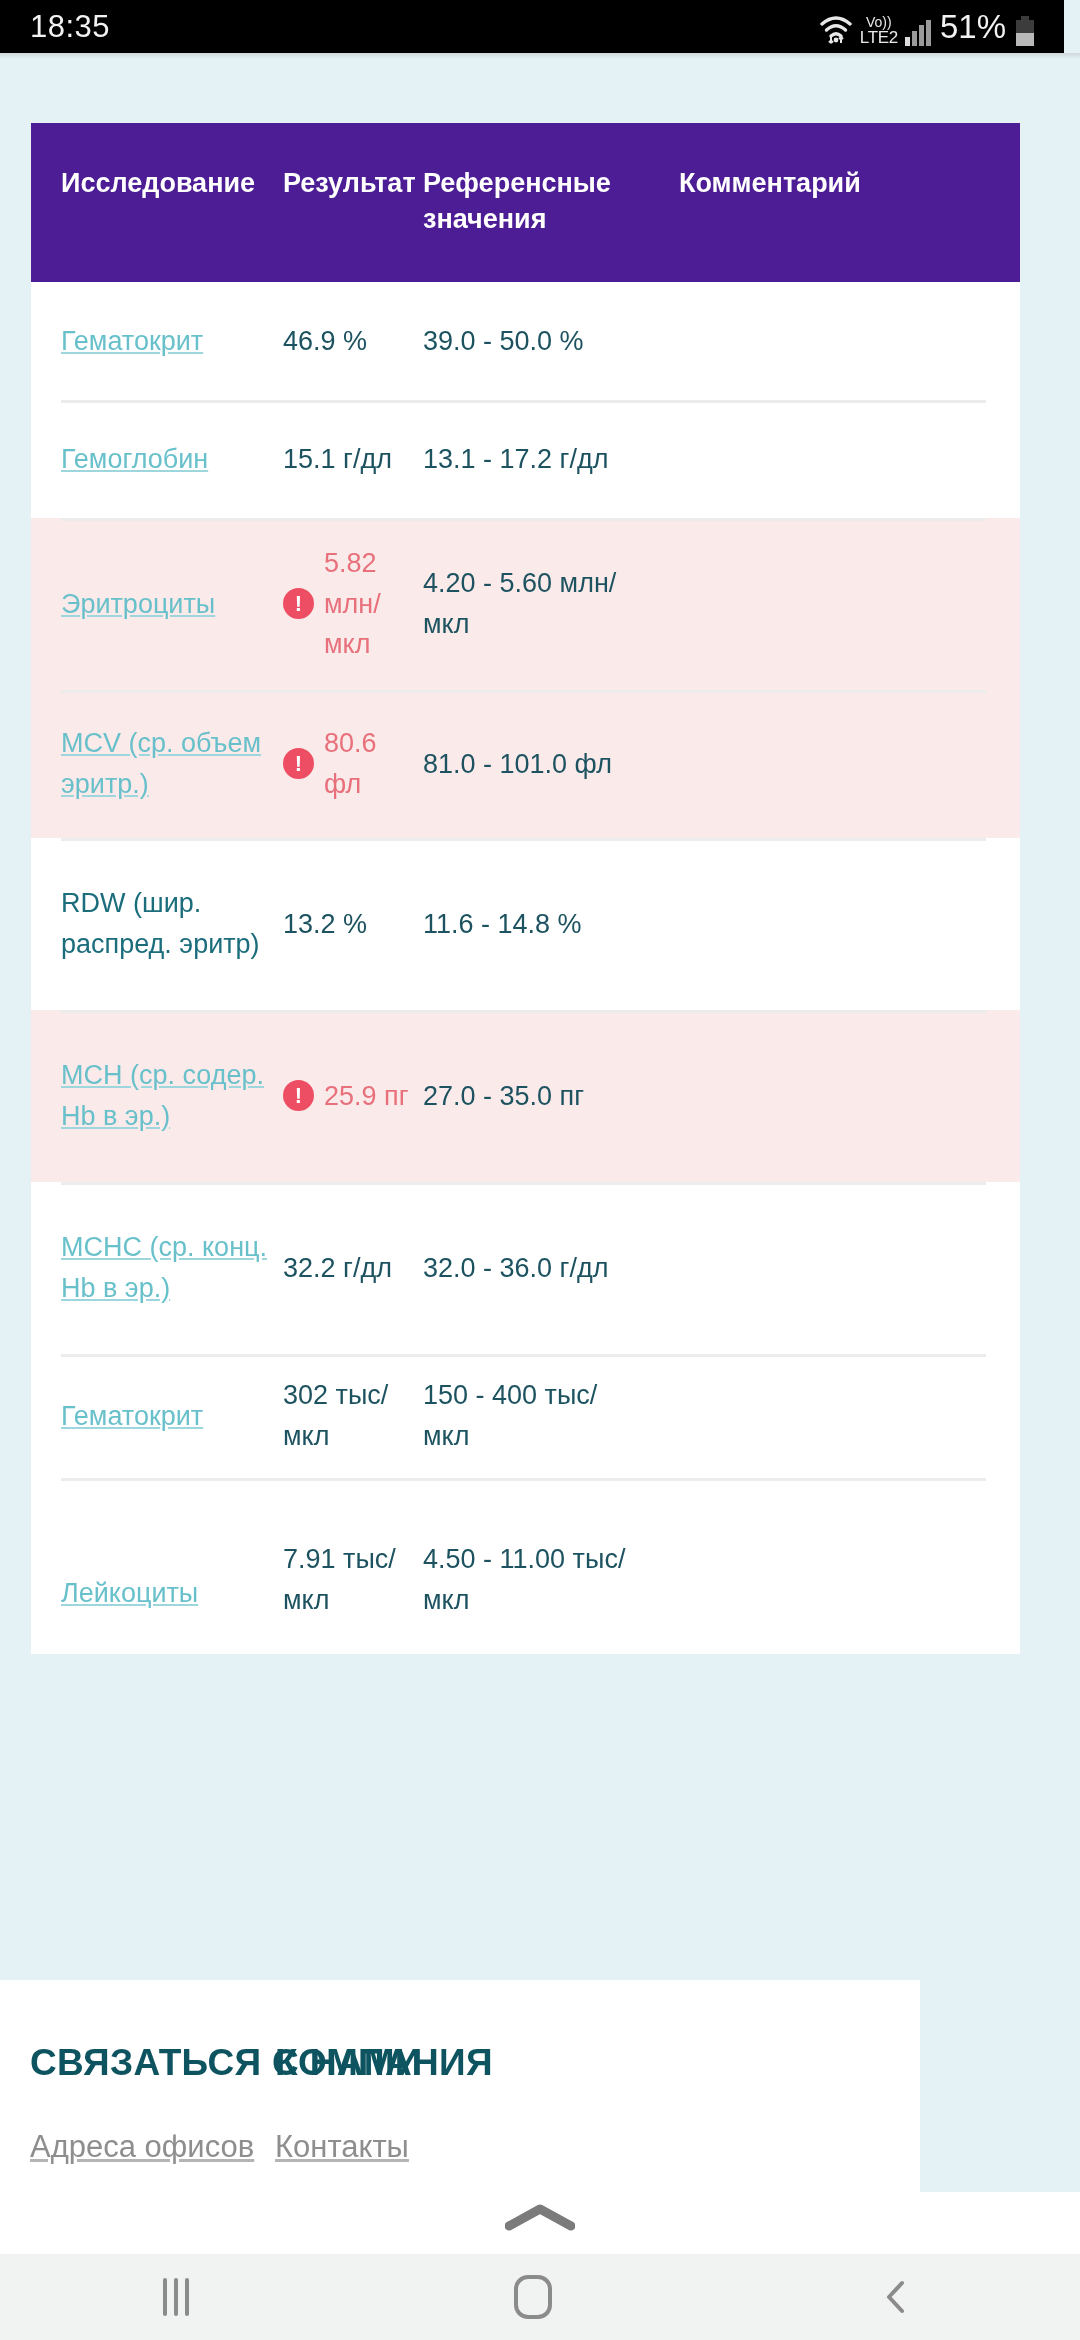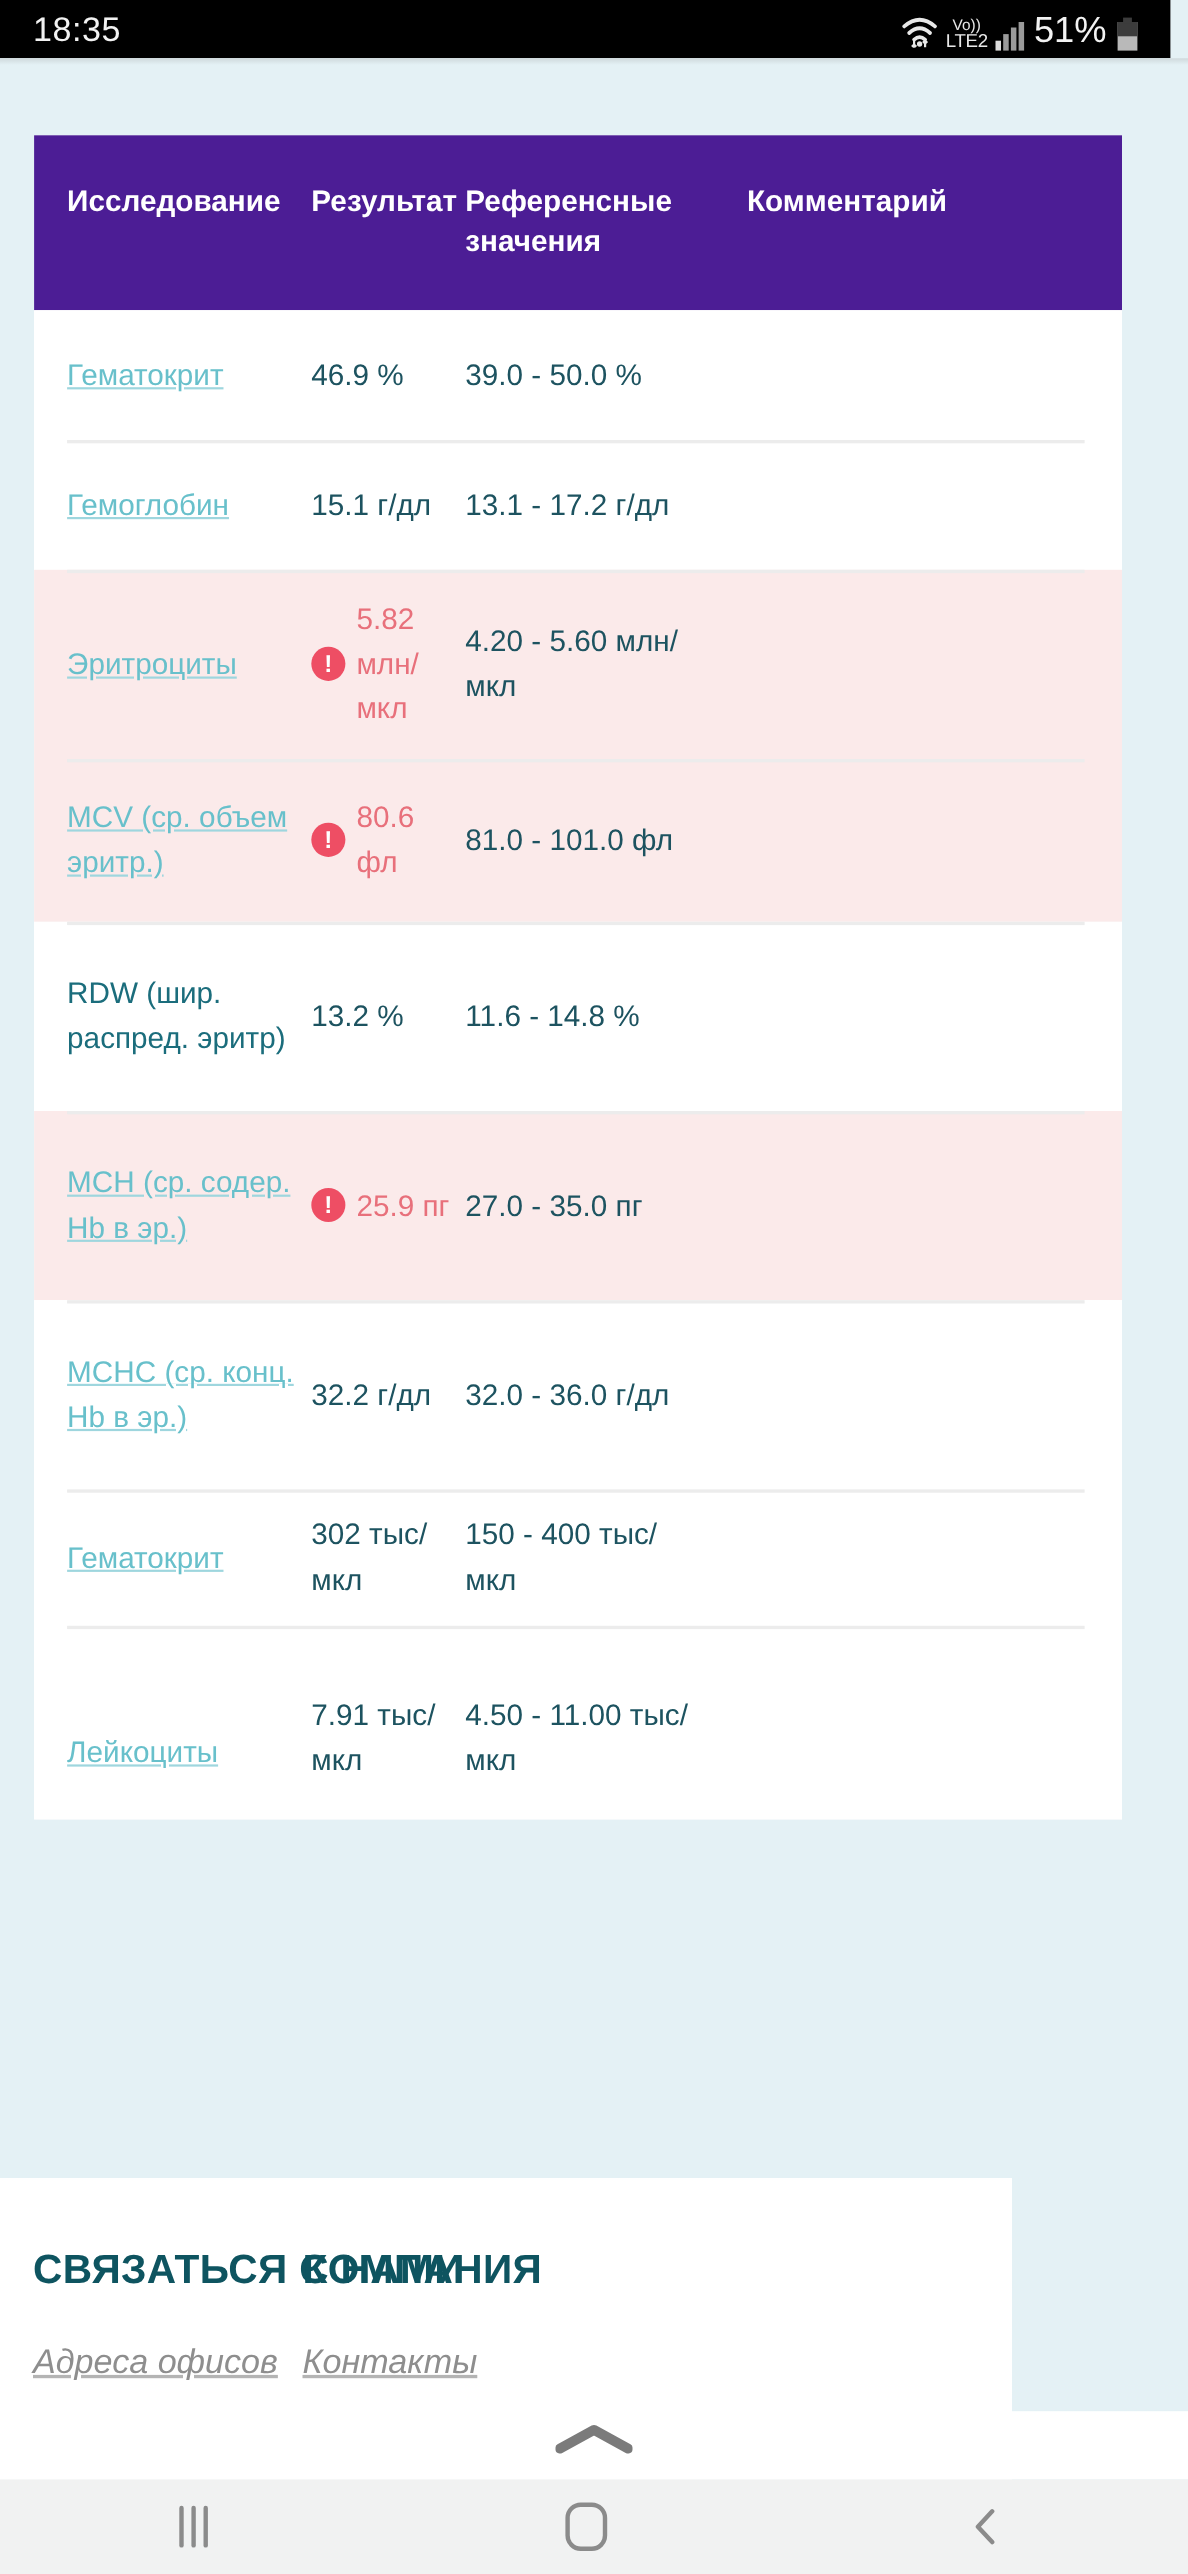--- a/index.html
+++ b/index.html
@@ -97,21 +97,21 @@
     height:360px;
   }
   .fcols{ display:flex; }
   .fcol1{ width:245px; }
   .fcol2{ width:360px; }
   .fhead{
     font-size:37px; font-weight:bold; color:#0e5460;
     letter-spacing:.3px; margin-bottom:45px; white-space:nowrap;
   }
   .fitem{ font-size:31px; color:#8e8e8e; margin-bottom:40px; white-space:nowrap; }
-  .fitem.link{ text-decoration:underline; text-decoration-color:#b4b4b4;font-style:italic; }
+  .fitem.link{ text-decoration:underline; text-decoration-color:#b4b4b4; }
 
   
   .handlebar{
     position:absolute; left:0; top:2192px; width:1080px; height:62px;
     background:#fff;
   }
   .chev-up{
     position:absolute; left:50%; top:12px; transform:translateX(-50%);
     width:70px; height:28px;
   }

